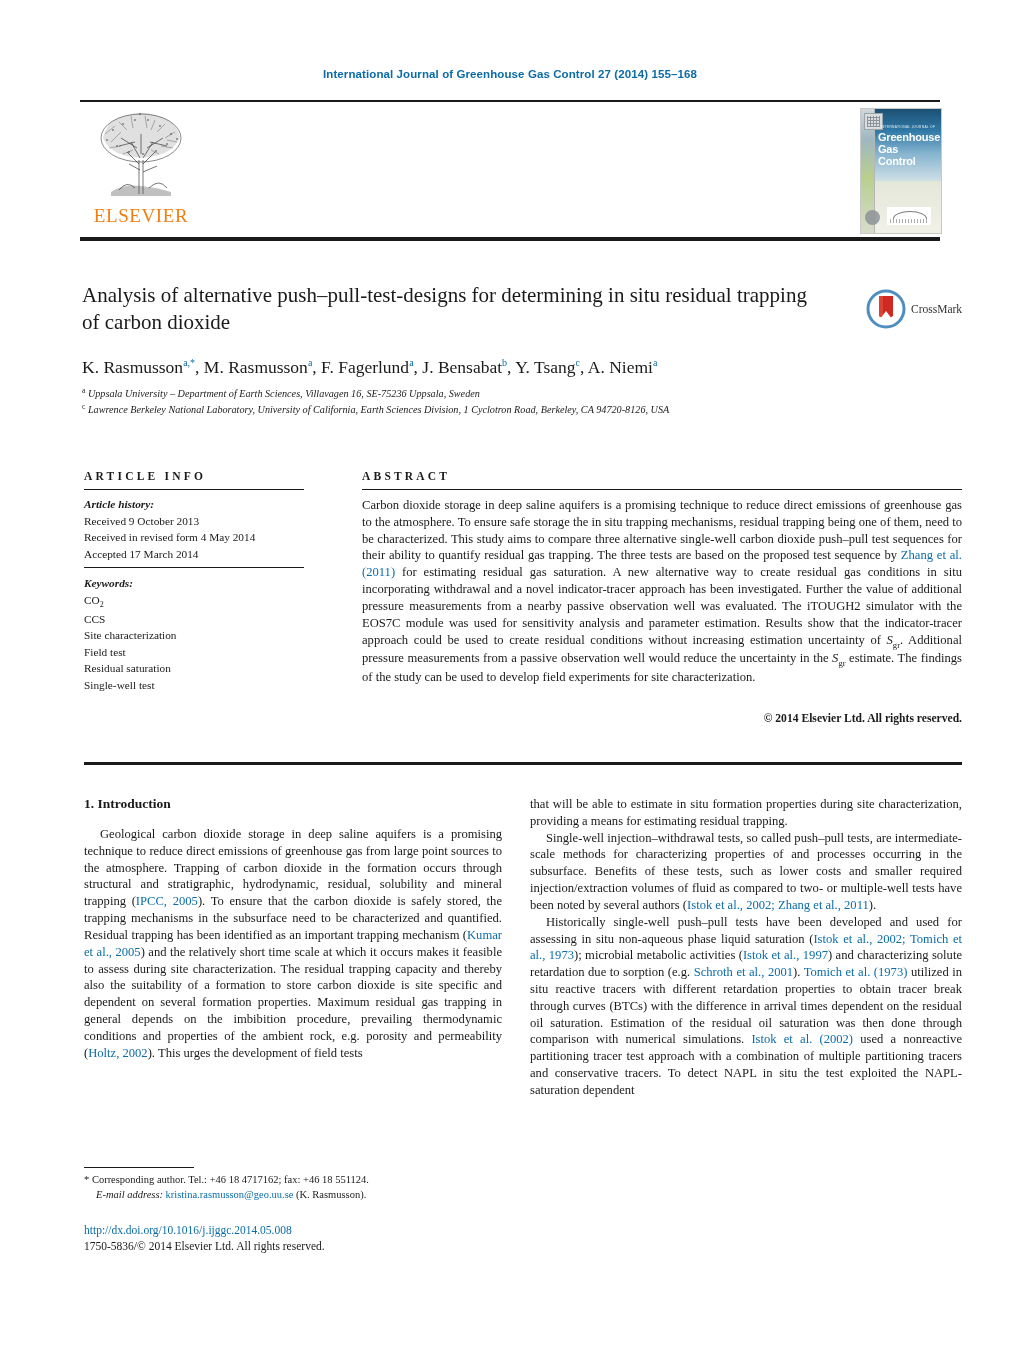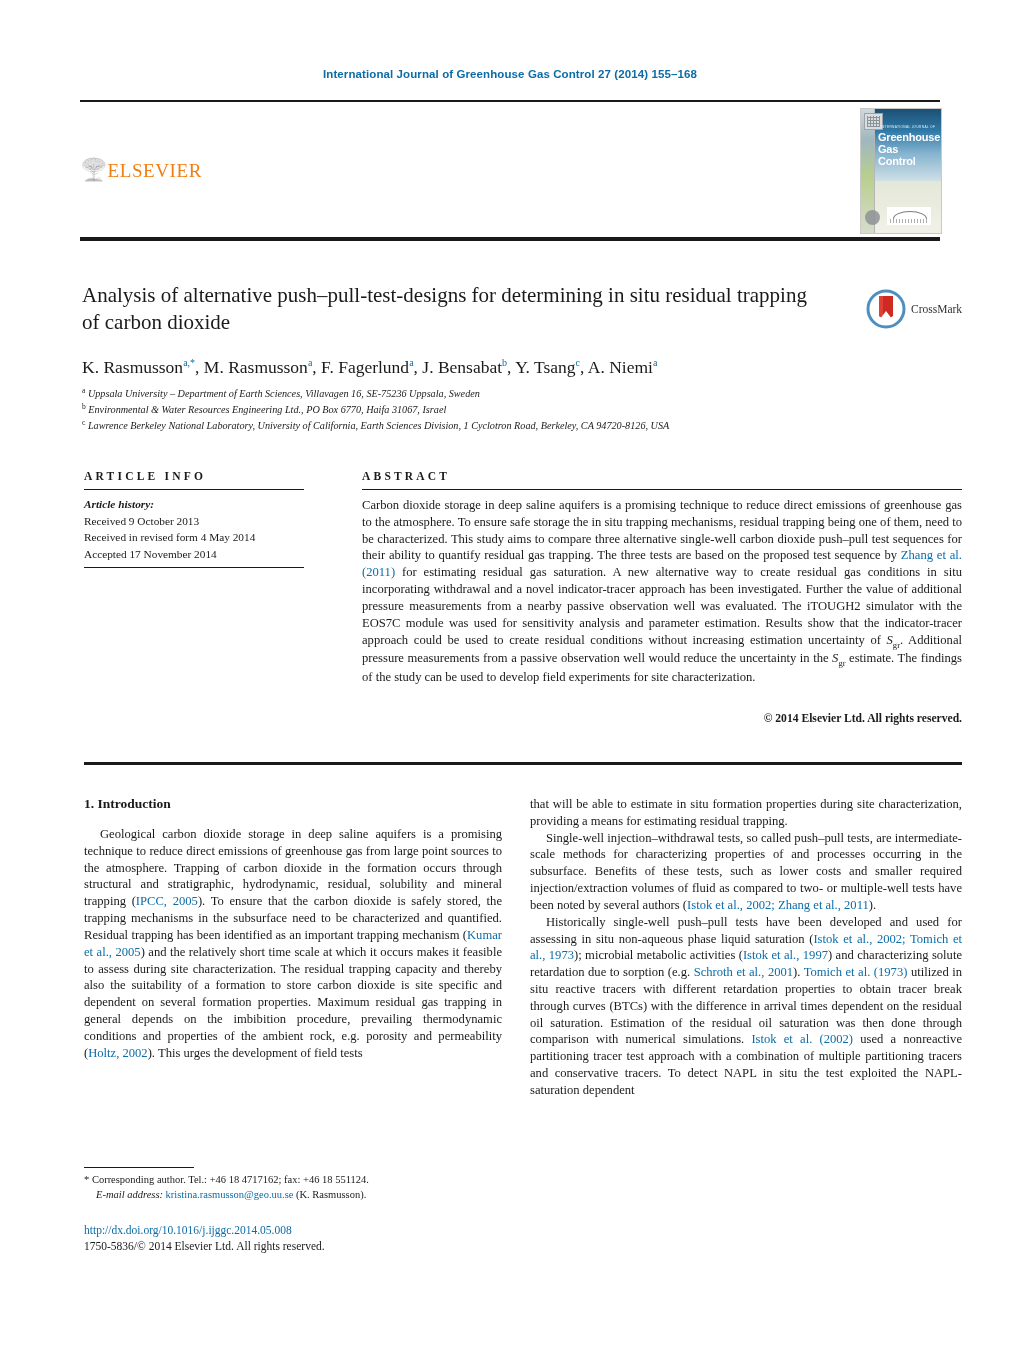--- a/index.html
+++ b/index.html
@@ -43,21 +43,21 @@
     width: 860px;
     height: 136px;
     border-top: 2px solid #1a1a1a;
   }
   .elsevier-block {
     position: absolute;
     left: 0; top: 6px;
     width: 122px;
     height: 124px;
     display: flex;
-    flex-direction: row;
+    flex-direction: column;
     align-items: center;
     justify-content: flex-start;
   }
   .tree-svg { display:block; }
   .elsevier-word {
     font-family: "Liberation Serif", serif;
     font-size: 19px;
     color: #f07f13;
     letter-spacing: 0.6px;
     margin-top: 1px;
@@ -358,38 +358,46 @@
       <path d="M13 7 h4 v22 q-2 -1 -4 -2 Z" fill="#e0473c" opacity=".8"></path>
       <path d="M20 22 l6 8 h-12 Z" fill="#ffffff"></path>
     </svg>
     <span class="crossmark-label">CrossMark</span>
   </div>
 
   <div class="authors"><span>K. Rasmusson<sup>a,*</sup></span>, <span>M. Rasmusson<sup>a</sup></span>, <span>F. Fagerlund<sup>a</sup></span>, <span>J. Bensabat<sup>b</sup></span>, <span>Y. Tsang<sup>c</sup></span>, <span>A. Niemi<sup>a</sup></span></div>
 
   <div class="affils">
       <div><sup>a</sup> Uppsala University – Department of Earth Sciences, Villavagen 16, SE-75236 Uppsala, Sweden</div>
-      <div><sup>b</sup> Environmental &amp; Water Resources Engineering Ltd., PO Box 6770, Haifa 31067, Israel</div>
       <div><sup>c</sup> Lawrence Berkeley National Laboratory, University of California, Earth Sciences Division, 1 Cyclotron Road, Berkeley, CA 94720-8126, USA</div>
     </div>
 
   <div class="info-head">ARTICLE INFO</div>
   <div class="abs-head">ABSTRACT</div>
 
   <div class="rule-thin" style="left:84px;top:489px;width:220px;"></div>
   <div class="rule-thin" style="left:362px;top:489px;width:600px;"></div>
   <div class="rule-thin" style="left:84px;top:567px;width:220px;"></div>
 
   <div class="info-body">
     <div class="lbl">Article history:</div>
     <div>Received 9 October 2013</div>
     <div>Received in revised form 4 May 2014</div>
-    <div>Accepted 17 November 2014</div>
-  </div>
-
+    <div>Accepted 17 March 2014</div>
+  </div>
+
+  <div class="kw-body">
+    <div class="lbl">Keywords:</div>
+    <div>CO<sub>2</sub></div>
+    <div>CCS</div>
+    <div>Site characterization</div>
+    <div>Field test</div>
+    <div>Residual saturation</div>
+    <div>Single-well test</div>
+  </div>
 
   <div class="abs-body">Carbon dioxide storage in deep saline aquifers is a promising technique to reduce direct emissions of greenhouse gas to the atmosphere. To ensure safe storage the in situ trapping mechanisms, residual trapping being one of them, need to be characterized. This study aims to compare three alternative single-well carbon dioxide push–pull test sequences for their ability to quantify residual gas trapping. The three tests are based on the proposed test sequence by <span class="ref">Zhang et al. (2011)</span> for estimating residual gas saturation. A new alternative way to create residual gas conditions in situ incorporating withdrawal and a novel indicator-tracer approach has been investigated. Further the value of additional pressure measurements from a nearby passive observation well was evaluated. The iTOUGH2 simulator with the EOS7C module was used for sensitivity analysis and parameter estimation. Results show that the indicator-tracer approach could be used to create residual conditions without increasing estimation uncertainty of <i>S</i><sub>gr</sub>. Additional pressure measurements from a passive observation well would reduce the uncertainty in the <i>S</i><sub>gr</sub> estimate. The findings of the study can be used to develop field experiments for site characterization.</div>
 
   <div class="abs-copy">© 2014 Elsevier Ltd. All rights reserved.</div>
 
   <div class="rule-thin" style="left:84px;top:762px;width:878px;height:3px;"></div>
 
   <div class="sec-head">1. Introduction</div>
 
   <div class="col col-left">

